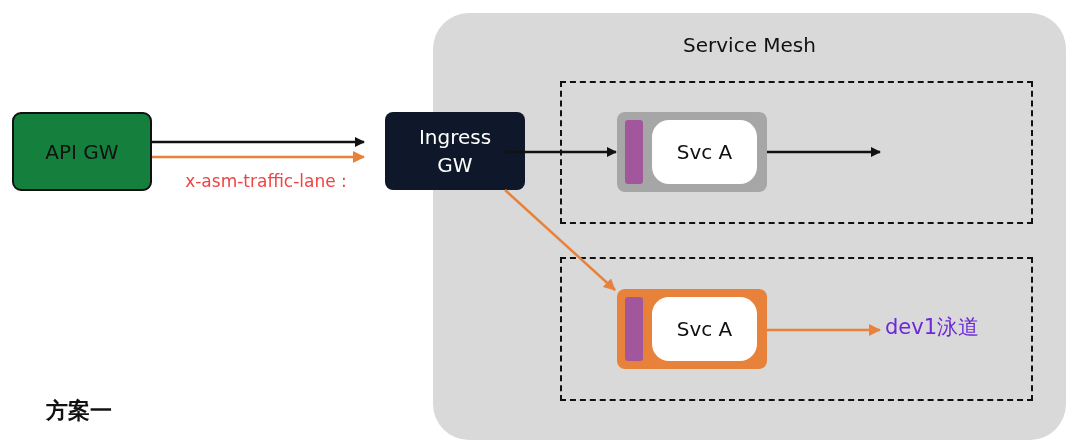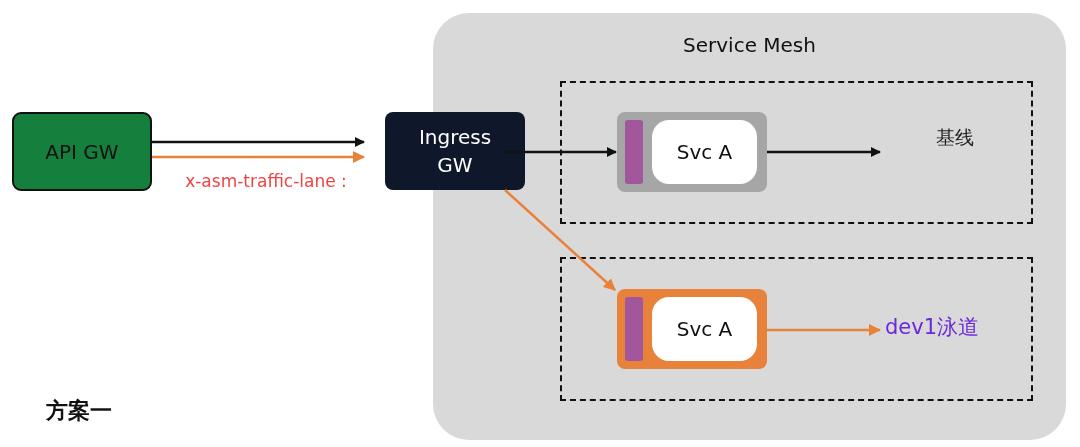--- a/index.html
+++ b/index.html
@@ -54,21 +54,20 @@
 </div>
 
 <div class="abs svc svc-dev1">
   <div class="bar"></div>
   <div class="inner">
     <span>Svc A</span>
   </div>
 </div>
 
 <div class="abs baseline-label">
-  <div>基线</div>
 </div>
 
 <div class="abs dev1-label">dev1泳道</div>
 
 <div class="abs header-label">
   <div>x-asm-traffic-lane :</div>
 </div>
 
 <div class="abs plan-label">方案一</div>
 

